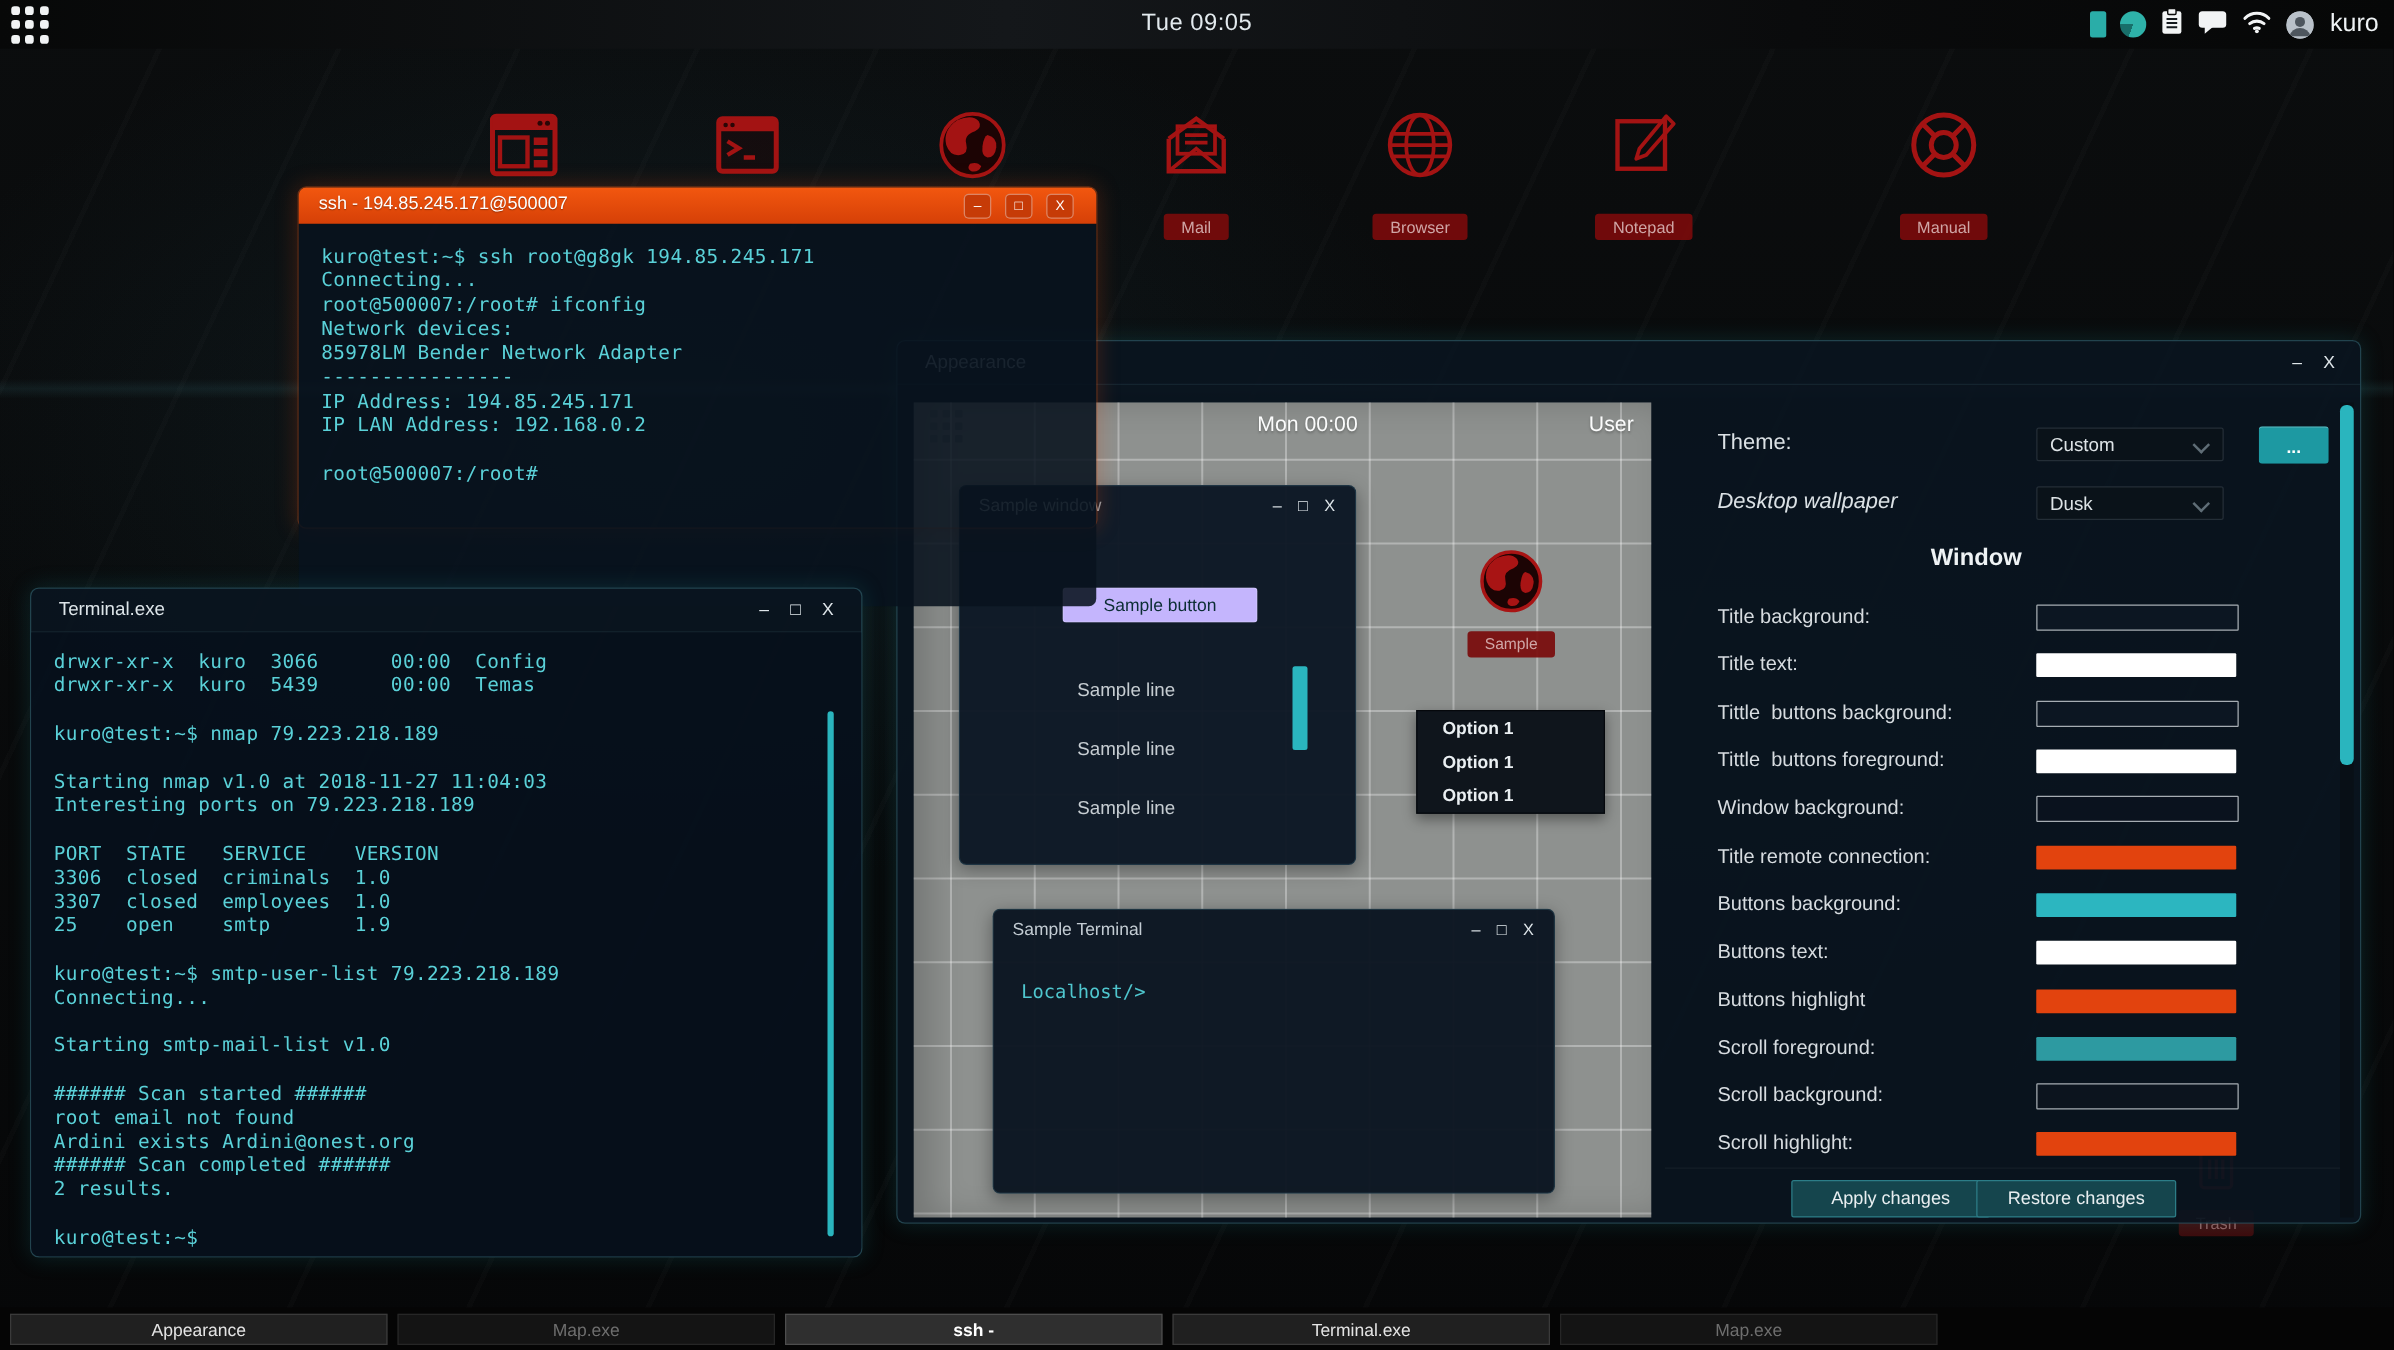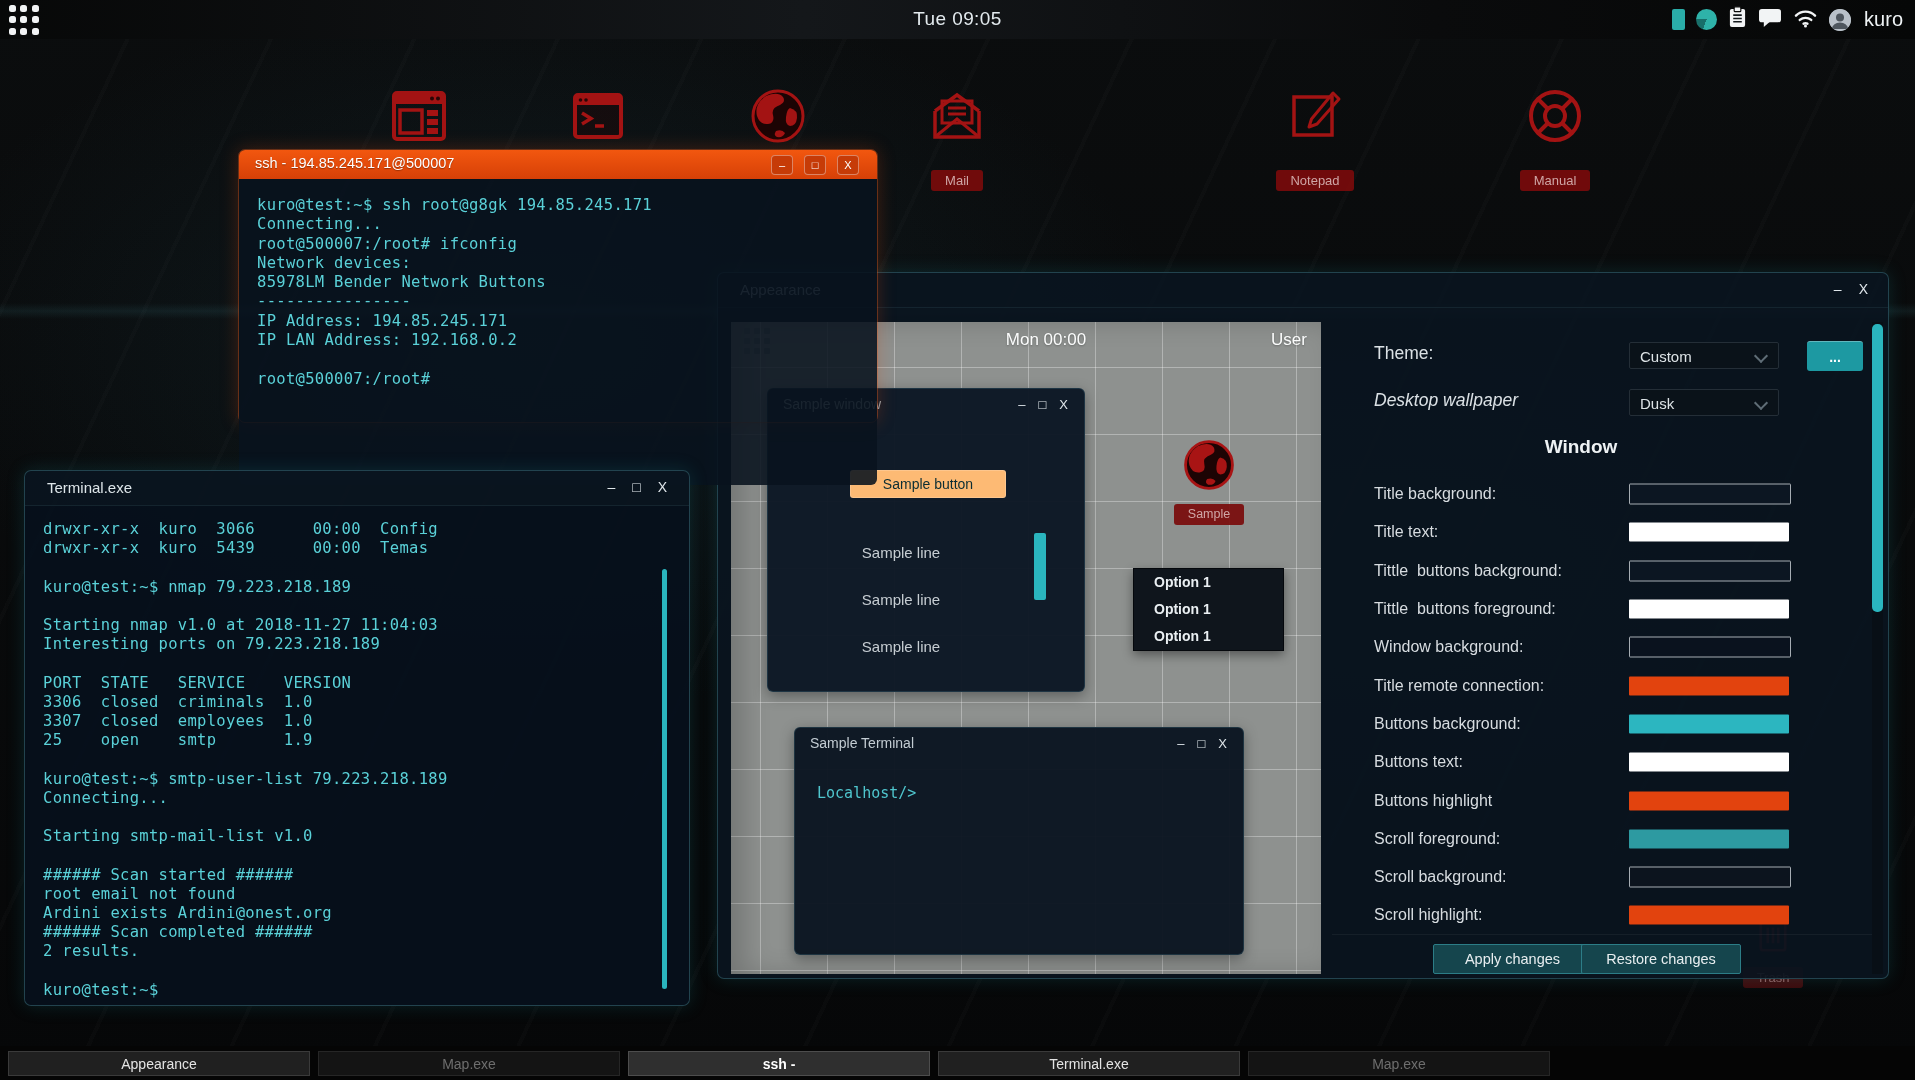--- a/index.html
+++ b/index.html
@@ -87,21 +87,21 @@
     text-shadow:0 1px 2px rgba(0,0,0,0.25);}
 
   .sample-win{position:absolute;left:36px;top:66px;width:316px;height:302px;border-radius:6px;
     background:rgba(12,23,36,0.97);border:1px solid rgba(40,70,85,0.6);
     box-shadow:0 4px 14px rgba(0,0,0,0.35);}
   .sm-title{position:relative;height:32px;}
   .sm-title .wtitle{position:absolute;left:15px;top:7px;font-size:14px;color:#94a0a8;}
   .sm-title .wctrls{right:16px;top:7px;gap:13px;}
   .sm-title .wc{font-size:13px;}
   .sample-btn{position:absolute;left:82px;top:81px;width:154px;height:26px;border-radius:3px;
-    background:#fdba74;border:1px solid rgba(255,255,255,0.18);color:#0b2d33;font-size:14px;
+    background:#c4b5fd;border:1px solid rgba(255,255,255,0.18);color:#0b2d33;font-size:14px;
     display:flex;align-items:center;justify-content:center;cursor:pointer;}
   .slines{position:absolute;left:0;top:154px;width:266px;}
   .sline{height:47px;line-height:20px;text-align:center;color:#c6cdd2;font-size:15px;}
   .sm-thumb{left:266px;top:144px;width:12px;height:67px;border-radius:2px;}
 
   .sample-icon{position:absolute;left:416px;top:113px;width:124px;display:flex;
     flex-direction:column;align-items:center;}
   .sample-icon .pill{margin-top:5px;font-size:12.5px;}
 
   .option-menu{position:absolute;left:402px;top:246px;width:149px;height:81px;
@@ -261,20 +261,30 @@
       <svg viewBox="0 0 64 64" width="64" height="64">
         <path d="M10 27 L32 11 L54 27" fill="none" stroke="#a31313" stroke-width="3.5"></path>
         <rect x="17" y="17" width="30" height="22" fill="none" stroke="#a31313" stroke-width="3"></rect>
         <path d="M23 24 H41 M23 30 H41" stroke="#a31313" stroke-width="3"></path>
         <path d="M10 27 V53 H54 V27" fill="none" stroke="#a31313" stroke-width="3.5"></path>
         <path d="M10 53 L32 35 L54 53" fill="none" stroke="#a31313" stroke-width="3"></path>
       </svg>
     </span>
     <span class="pill">Mail</span>
   </div>
+  <div class="dicon d5">
+    <span>
+      <svg viewBox="0 0 64 64" width="64" height="64">
+        <circle cx="32" cy="32" r="24" fill="none" stroke="#a31313" stroke-width="3.5"></circle>
+        <ellipse cx="32" cy="32" rx="11" ry="24" fill="none" stroke="#a31313" stroke-width="3"></ellipse>
+        <path d="M11 23 H53 M8 32 H56 M11 41 H53" stroke="#a31313" stroke-width="3" fill="none"></path>
+      </svg>
+    </span>
+    <span class="pill">Browser</span>
+  </div>
   <div class="dicon d6">
     <span>
       <svg viewBox="0 0 64 64" width="64" height="64">
         <rect x="11" y="13" width="38" height="38" fill="none" stroke="#a31313" stroke-width="3.5"></rect>
         <path d="M50 9 L56 15 L34 40 L26 43 L28.5 35 Z" fill="none" stroke="#a31313" stroke-width="3" stroke-linejoin="round"></path>
       </svg>
     </span>
     <span class="pill">Notepad</span>
   </div>
   <div class="dicon d7">
@@ -475,21 +485,21 @@
             <span class="wc">X</span>
           </span>
       </span>
     </div>
     <div class="ssh-body">
 
     <div class="tline">kuro@test:~$ ssh root@g8gk 194.85.245.171</div>
         <div class="tline">Connecting...</div>
         <div class="tline">root@500007:/root# ifconfig</div>
         <div class="tline">Network devices:</div>
-        <div class="tline">85978LM Bender Network Buttons</div>
+        <div class="tline">85978LM Bender Network Adapter</div>
         <div class="tline">----------------</div>
         <div class="tline">IP Address: 194.85.245.171</div>
         <div class="tline">IP LAN Address: 192.168.0.2</div>
         <div class="tline">&nbsp;</div>
         <div class="tline">root@500007:/root#</div>
       </div>
   </div>
 
   <div class="win std-win term-win">
     <div class="std-title">

